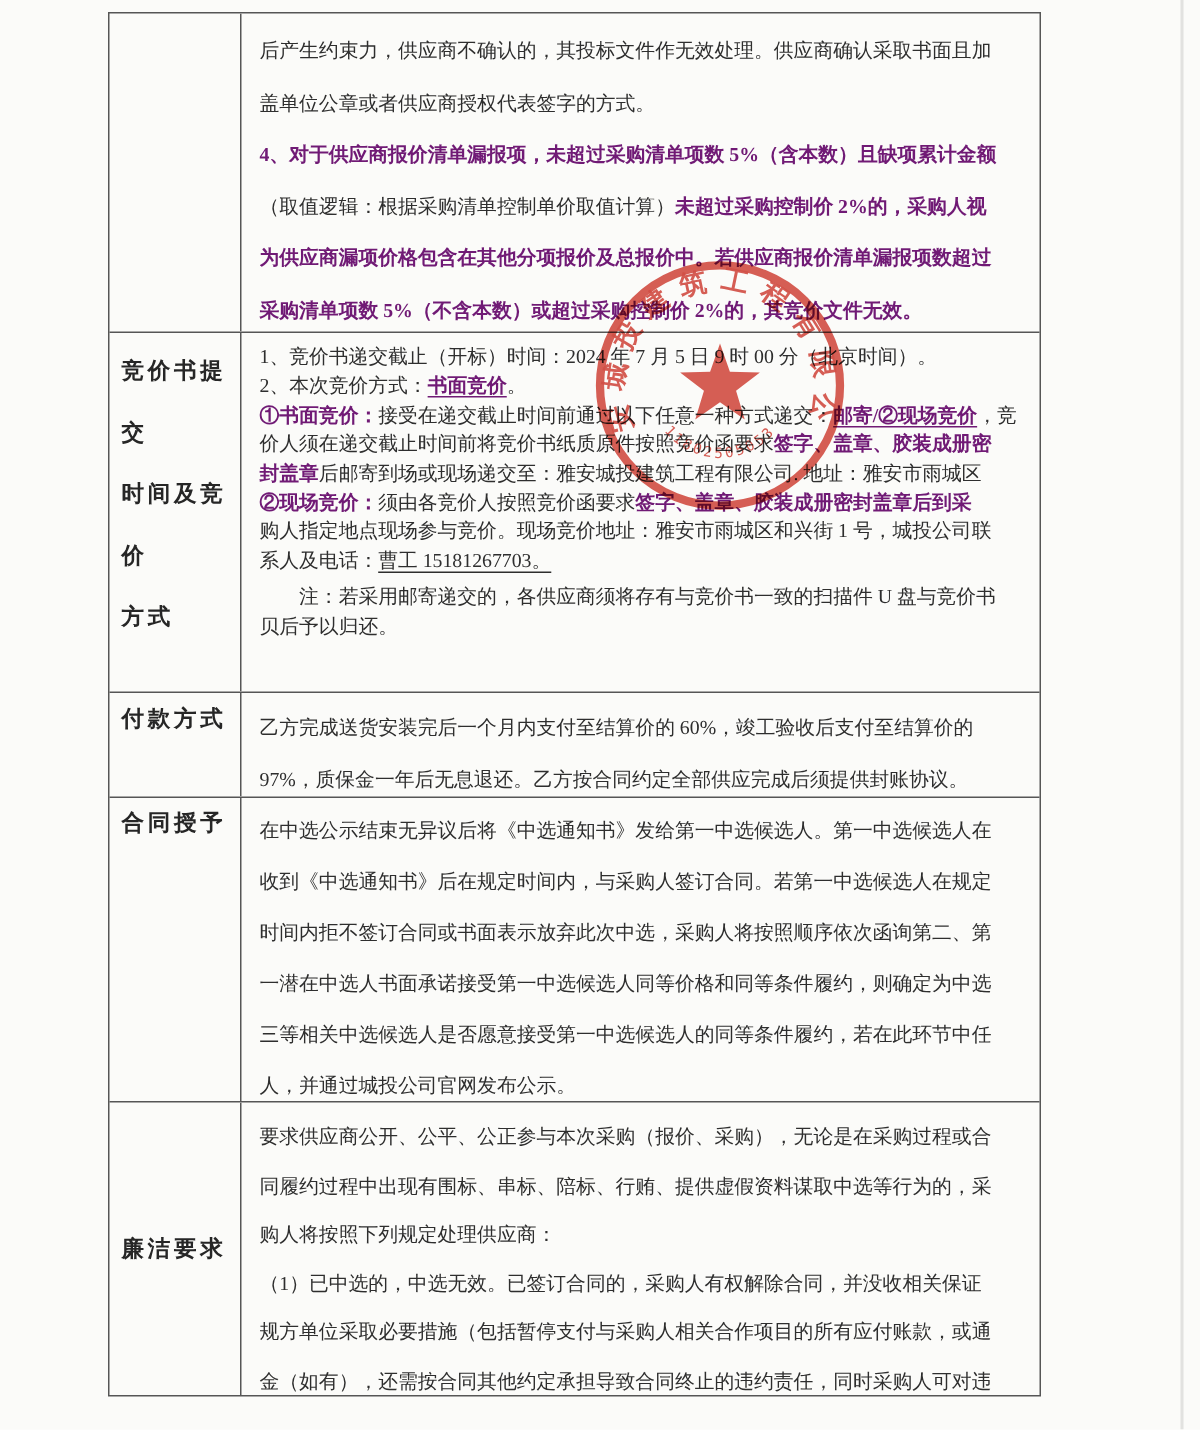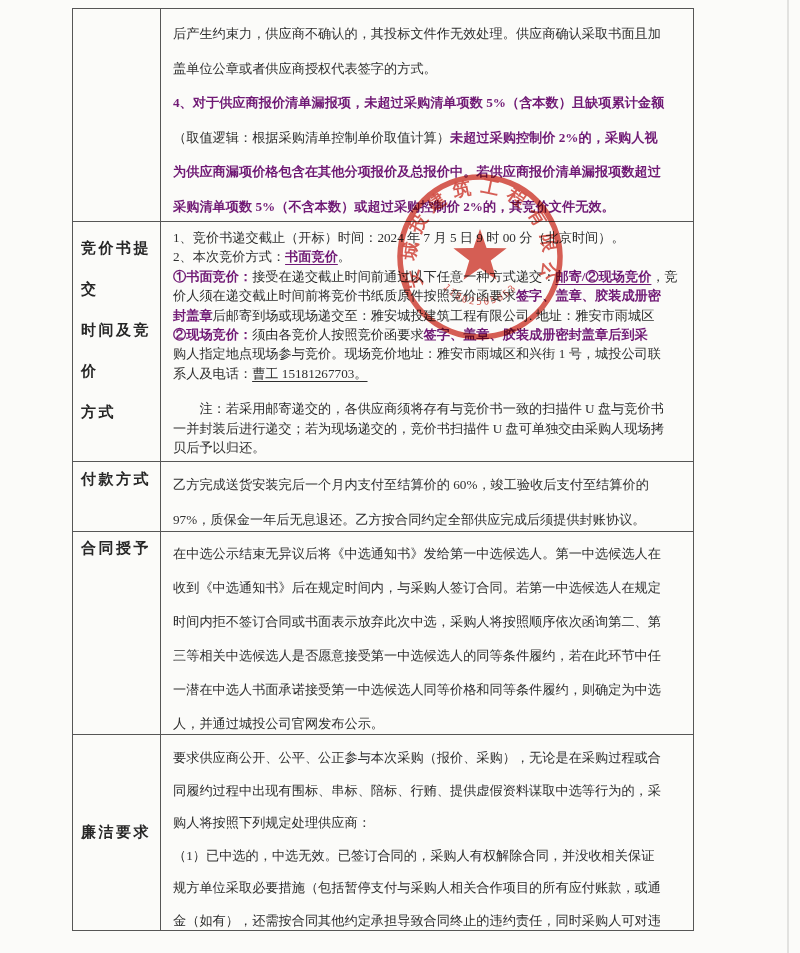--- a/index.html
+++ b/index.html
@@ -43,21 +43,21 @@
   .content {
     flex:1 1 auto;
     padding:0 12px;
     font-size:13.2px;
     overflow:hidden;
   }
   .r0 .content { padding-top:8px; }
   .r0 .line { line-height:34.5px; }
   .r1 .content { padding-top:6px; }
   .r1 .line { line-height:19.4px; }
-  .r1 .line.gap { margin-top:16px; }
+  .r1 .line.gap { margin-top:5px; }
   .r2 .content { padding-top:5px; }
   .r2 .line { line-height:35px; }
   .r3 .content { padding-top:5px; }
   .r3 .line { line-height:34px; }
   .r4 .content { padding-top:7px; }
   .r4 .line { line-height:32.5px; }
   .line { white-space:nowrap; }
   .line span.b { font-weight:bold; color:#701a75; }
   .line span.u { text-decoration:underline; text-underline-offset:3px; }
   .seal {
@@ -92,43 +92,42 @@
       <div class="content">
         <div class="line"><span>1、竞价书递交截止（开标）时间：2024 年 7 月 5 日 9 时 00 分（北京时间）。</span></div>
         <div class="line"><span>2、本次竞价方式：</span><span class="b u">书面竞价</span><span>。</span></div>
         <div class="line"><span class="b">①书面竞价：</span><span>接受在递交截止时间前通过以下任意一种方式递交：</span><span class="b u">邮寄/②现场竞价</span><span>，竞</span></div>
         <div class="line"><span>价人须在递交截止时间前将竞价书纸质原件按照竞价函要求</span><span class="b">签字、盖章、胶装成册密</span></div>
         <div class="line"><span class="b">封盖章</span><span>后邮寄到场或现场递交至：雅安城投建筑工程有限公司. 地址：雅安市雨城区</span></div>
         <div class="line"><span class="b">②现场竞价：</span><span>须由各竞价人按照竞价函要求</span><span class="b">签字、盖章、胶装成册密封盖章后到采</span></div>
         <div class="line"><span>购人指定地点现场参与竞价。现场竞价地址：雅安市雨城区和兴街 1 号，城投公司联</span></div>
         <div class="line"><span>系人及电话：</span><span class="u">曹工 15181267703。</span></div>
         <div class="line gap"><span>　　注：若采用邮寄递交的，各供应商须将存有与竞价书一致的扫描件 U 盘与竞价书</span></div>
-        <div class="line"><span>一并封装后进行递交；若为现场递交的，竞价书扫描件 U 盘可单独交由采购人现场拷</span></div>
         <div class="line"><span>贝后予以归还。</span></div>
       </div>
     </div>
     <div class="t-row r2">
       <div class="label">
         <div class="label-line">付款方式</div>
       </div>
       <div class="content">
         <div class="line"><span>乙方完成送货安装完后一个月内支付至结算价的 60%，竣工验收后支付至结算价的</span></div>
         <div class="line"><span>97%，质保金一年后无息退还。乙方按合同约定全部供应完成后须提供封账协议。</span></div>
       </div>
     </div>
     <div class="t-row r3">
       <div class="label">
         <div class="label-line">合同授予</div>
       </div>
       <div class="content">
         <div class="line"><span>在中选公示结束无异议后将《中选通知书》发给第一中选候选人。第一中选候选人在</span></div>
         <div class="line"><span>收到《中选通知书》后在规定时间内，与采购人签订合同。若第一中选候选人在规定</span></div>
         <div class="line"><span>时间内拒不签订合同或书面表示放弃此次中选，采购人将按照顺序依次函询第二、第</span></div>
+        <div class="line"><span>一潜在中选人书面承诺接受第一中选候选人同等价格和同等条件履约，则确定为中选</span></div>
         <div class="line"><span>三等相关中选候选人是否愿意接受第一中选候选人的同等条件履约，若在此环节中任</span></div>
-        <div class="line"><span>一潜在中选人书面承诺接受第一中选候选人同等价格和同等条件履约，则确定为中选</span></div>
         <div class="line"><span>人，并通过城投公司官网发布公示。</span></div>
       </div>
     </div>
     <div class="t-row r4">
       <div class="label">
         <div class="label-line">廉洁要求</div>
       </div>
       <div class="content">
         <div class="line"><span>要求供应商公开、公平、公正参与本次采购（报价、采购），无论是在采购过程或合</span></div>
         <div class="line"><span>同履约过程中出现有围标、串标、陪标、行贿、提供虚假资料谋取中选等行为的，采</span></div>

